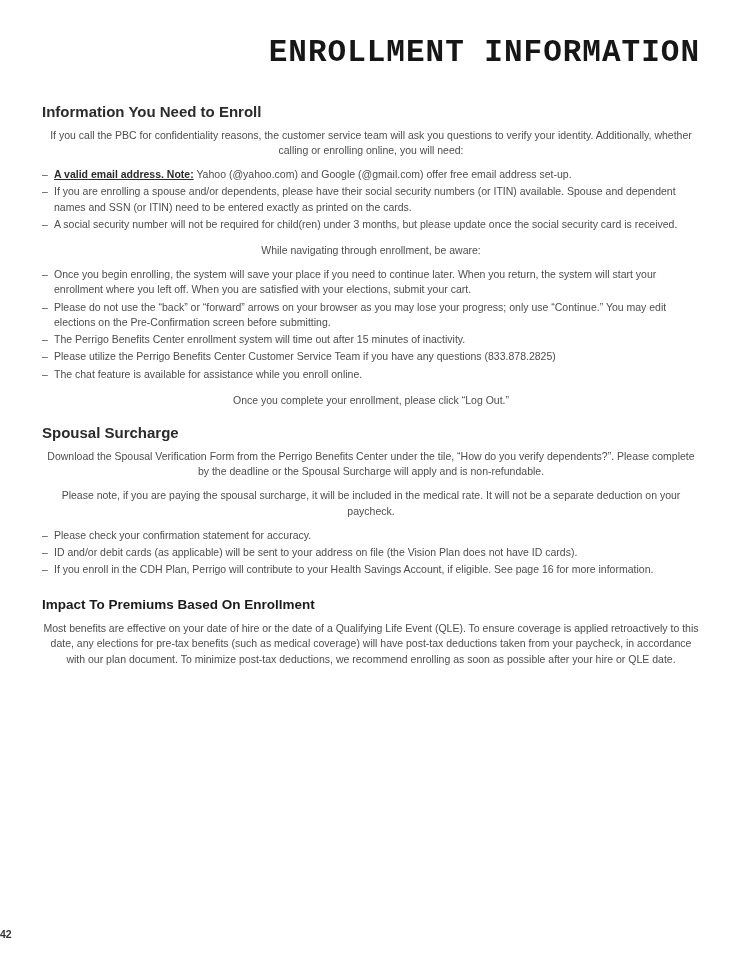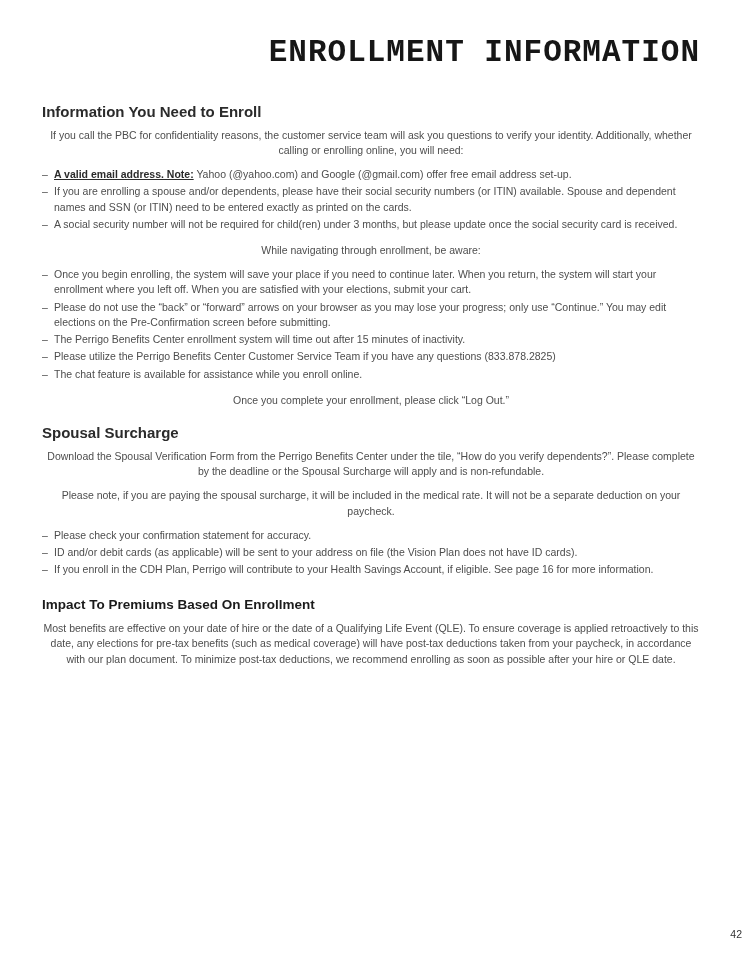--- a/index.html
+++ b/index.html
@@ -53,23 +53,23 @@
   .bullet .marker {
     flex:0 0 12px;
     color:#4d4d4d;
   }
   .bullet .btext { flex:1; }
   .b { font-weight:bold; color:#2b2b2b;text-decoration:underline; }
   .page-number {
     position:absolute;
     left:0; right:0;
     bottom:20px;
-    text-align:right;
+    text-align:left;
     font-size:10.5px;
-    font-weight:normal;
+    font-weight:bold;
     color:#333333;
   }
 </style>
 </head>
 <body>
 
 <div class="page">
   <div class="content">
 
     <h1 class="title">ENROLLMENT INFORMATION</h1>

